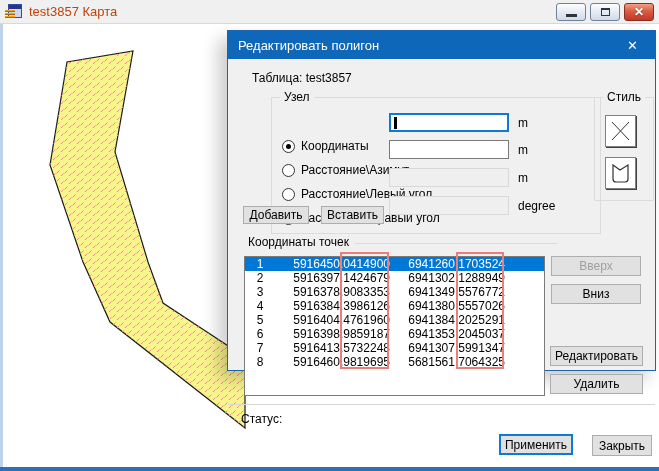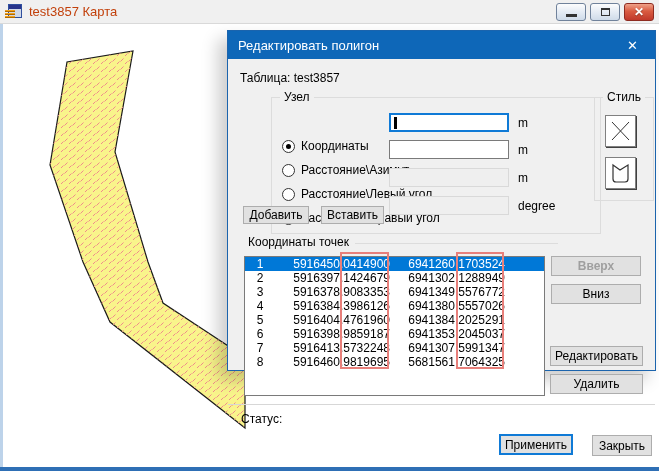--- a/index.html
+++ b/index.html
@@ -36,40 +36,40 @@
   
   .dialog { position:absolute; left:227px; top:30px; width:429px; height:341px;
     background:#f0f0f0; border:1px solid #1b64ad; z-index:3;
     box-shadow:-9px 9px 16px rgba(0,0,0,.20); }
   .dlg-titlebar { position:absolute; left:0; top:0; width:100%; height:28px; background:#0e67b8;
     display:flex; align-items:center; }
   .dlg-title { color:#fff; font-size:13px; padding-left:10px; }
   .dlg-close { margin-left:auto; width:45px; height:28px; display:flex; align-items:center; justify-content:center;
     color:#fff; font-size:13px; cursor:default; }
 
-  .table-label { position:absolute; left:12px; top:40px; }
+  .table-label { position:absolute; left:24px; top:40px; }
 
   .groupbox { position:absolute; border:1px solid #dcdcdc; }
   .groupbox .gb-title { position:absolute; top:-8px; left:8px; background:#f0f0f0; padding:0 4px; }
 
   .gb-node { left:15px; top:66px; width:330px; height:137px;margin-left:28px; }
   .radio-row { position:absolute; left:10px; display:flex; align-items:center; gap:6px; height:16px; }
   .radio-circle { width:13px; height:13px; border:1px solid #333; border-radius:50%; background:#fff; position:relative; flex:none; }
   .radio-circle.checked::after { content:""; position:absolute; left:3px; top:3px; width:5px; height:5px; border-radius:50%; background:#000; }
 
   .field-label { position:absolute; width:12px; text-align:center; }
   .field { position:absolute; left:161px; width:120px; height:19px; background:#fff; border:1px solid #7a7a7a; }
   .field.focused { border:2px solid #0f7ad6; }
   .field.disabled { background:#efefef; border:1px solid #d9d9d9; }
   .caret { position:absolute; left:3px; top:2px; width:3px; height:12px; background:#000; }
   .unit-label { position:absolute; left:290px; }
 
   .btn { background:#e1e1e1; border:1px solid #adadad; display:flex; align-items:center; justify-content:center;
     font-size:12px; cursor:default; }
-  .btn.disabled { color:#9f9f9f;font-weight:bold; }
+  .btn.disabled { color:#9f9f9f; }
   .btn.default { border:2px solid #0f7ad6; }
 
   .btn-add { position:absolute; left:15px; top:175px; width:66px; height:18px; }
   .btn-insert { position:absolute; left:93px; top:175px; width:63px; height:18px; }
 
   .gb-style { left:366px; top:66px; width:60px; height:104px; }
   .style-btn { position:absolute; left:10px; width:31px; height:32px; background:#fff;
     border:1px solid #808080; box-shadow:inset 1px 1px 0 #fff, 1px 1px 0 #404040; cursor:default;
     display:flex; align-items:center; justify-content:center; }
 

